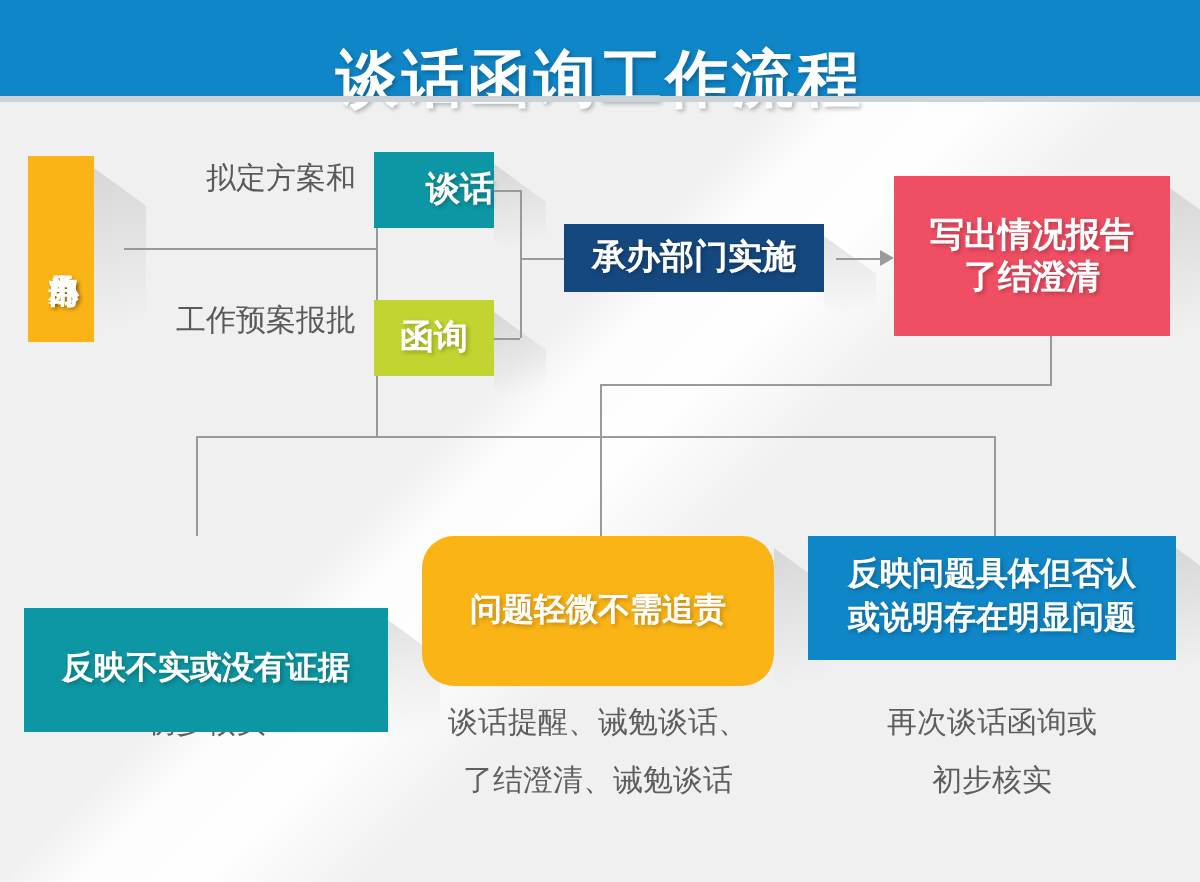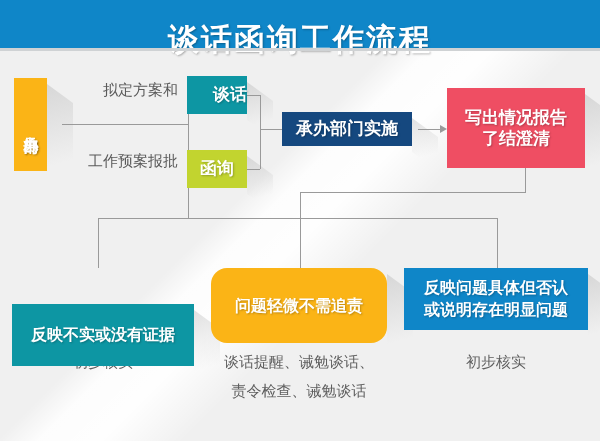--- a/index.html
+++ b/index.html
@@ -195,19 +195,20 @@
     <span>反映问题具体但否认</span>
     <span>或说明存在明显问题</span>
   </div>
 
   <div class="caption" id="cap1">
     <div>初步核实</div>
     <div></div>
   </div>
   <div class="caption" id="cap2">
     <div>谈话提醒、诫勉谈话、</div>
-    <div>责令检查、诫勉谈话</div>
+    <div>了结澄清、诫勉谈话</div>
   </div>
   <div class="caption" id="cap3">
+    <div>再次谈话函询或</div>
     <div>初步核实</div>
   </div>
 
 </div>
 
 </body></html>

